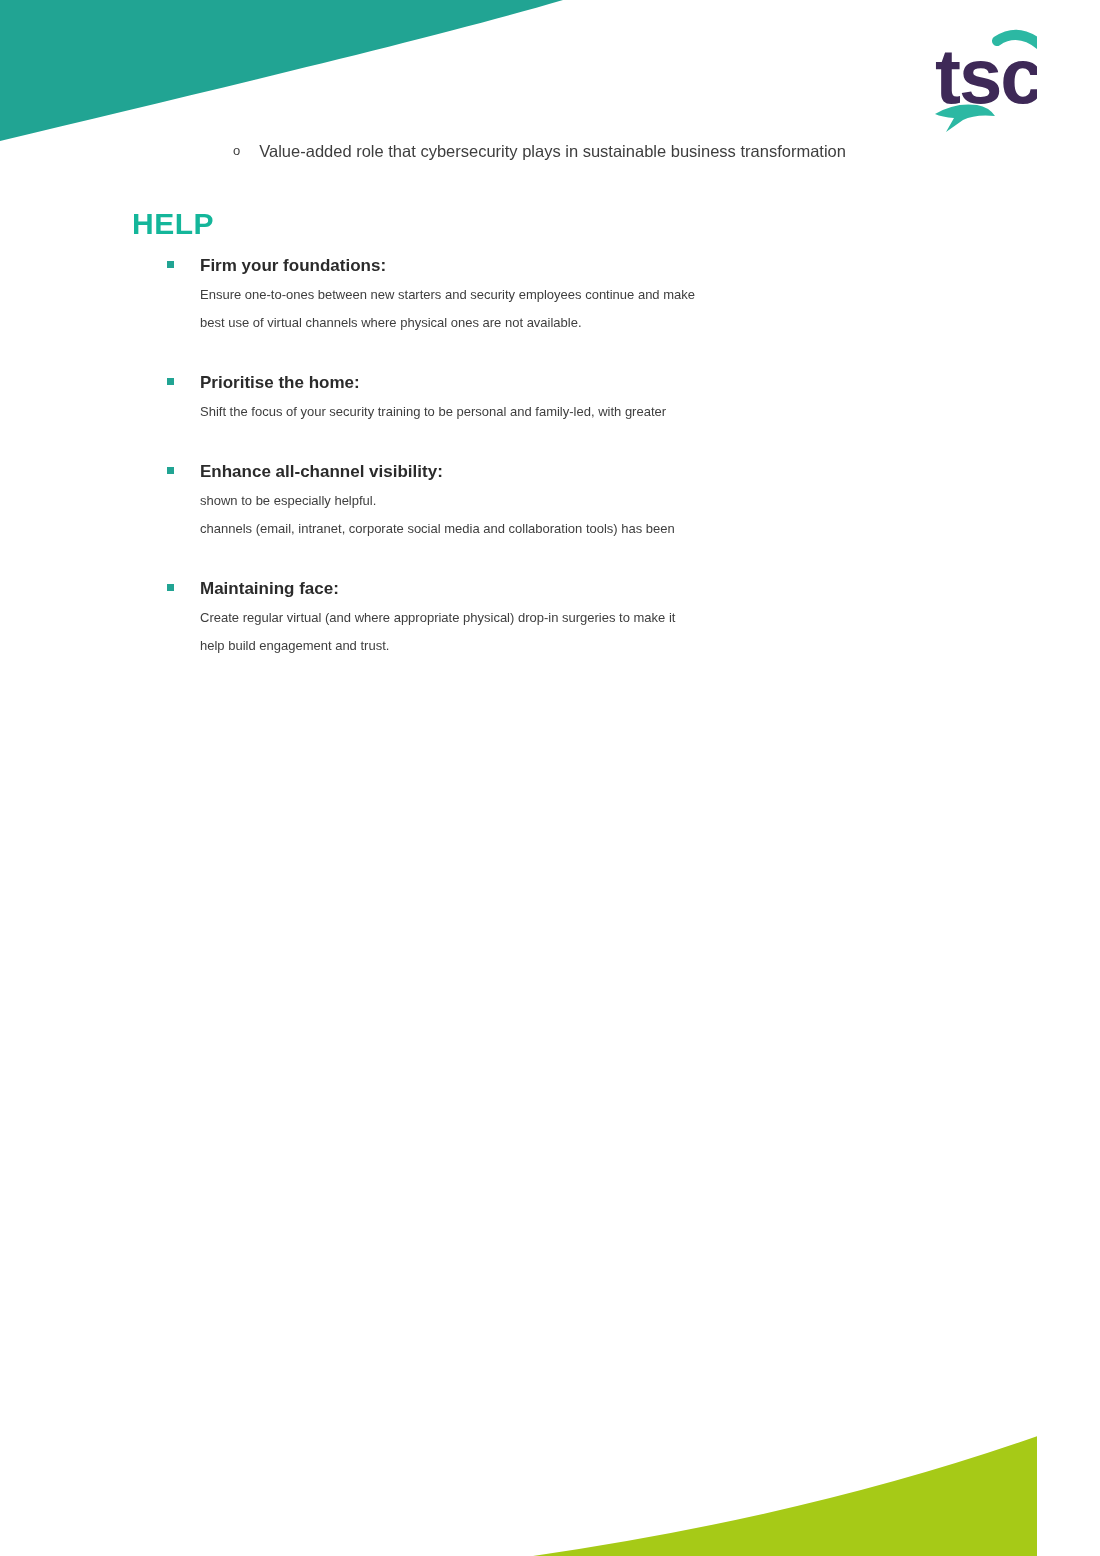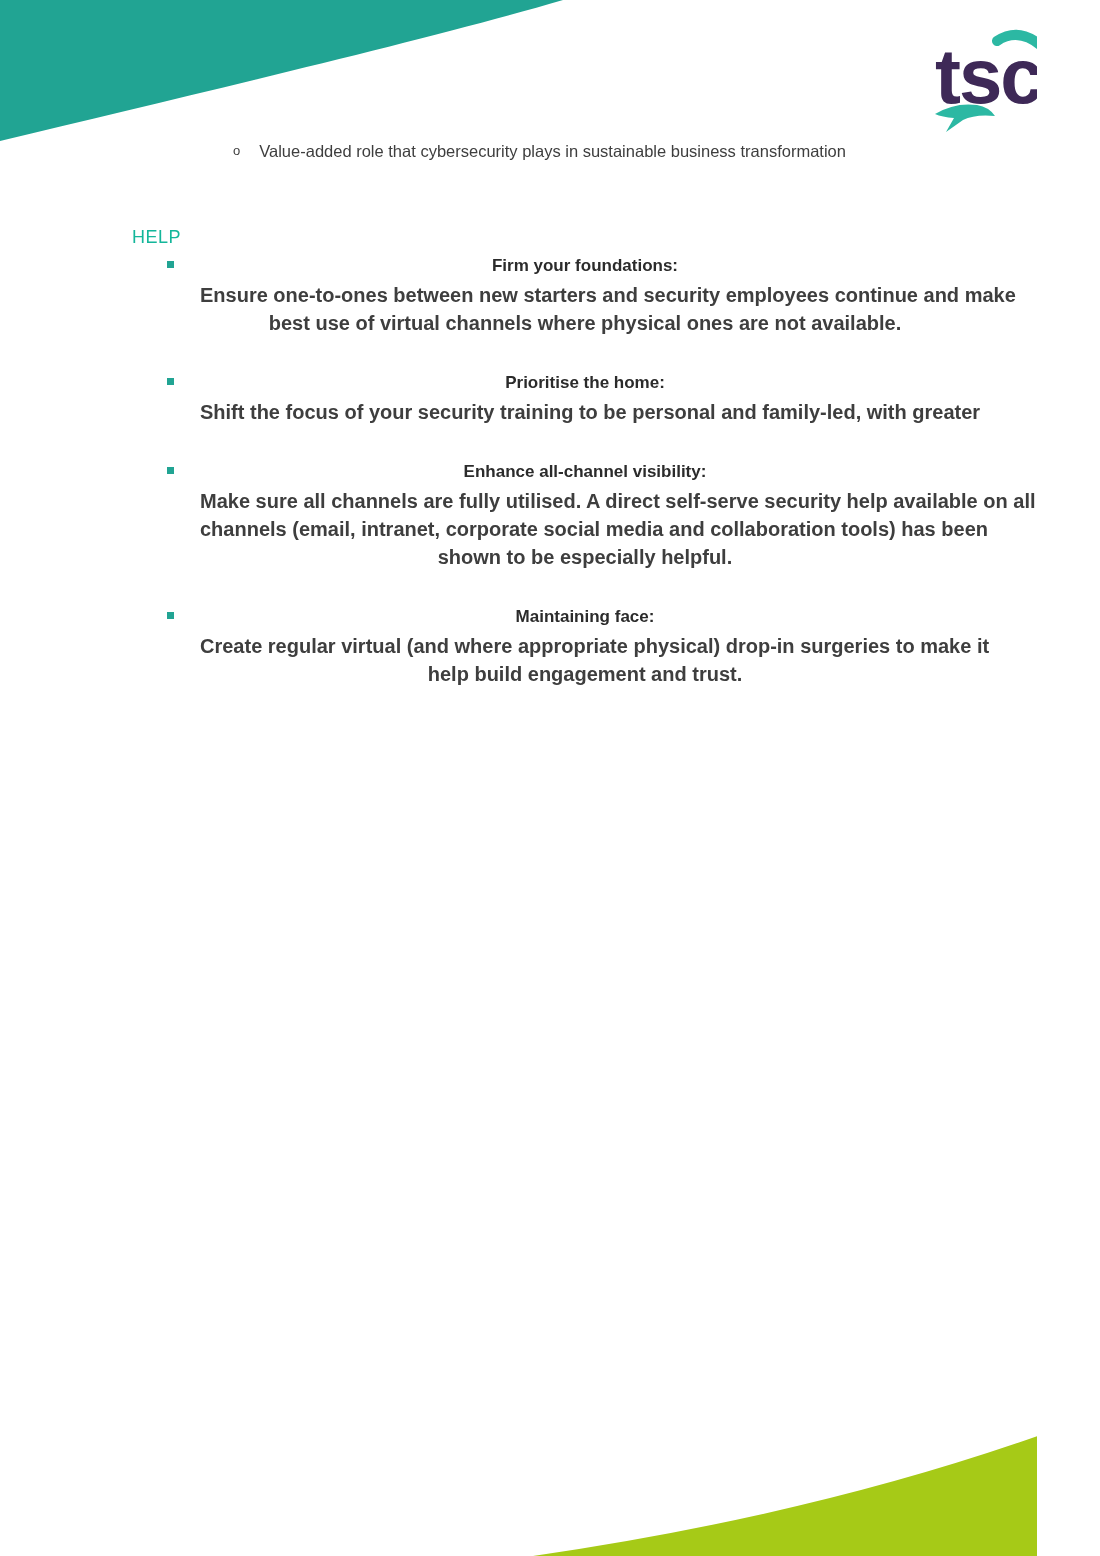--- a/index.html
+++ b/index.html
@@ -35,42 +35,40 @@
     position: absolute; left: 233px; top: 140px;
     display: flex; align-items: flex-start;
     color: var(--text, #3E3E3E); font-size: 16.5px; line-height: 22px;
     white-space: nowrap;
   }
   .sub-bullet .marker { font-size: 13px; line-height: 22px; margin-right: 19px; }
 
   
   .help-heading {
     position: absolute; left: 132px; top: 207px;
-    font-size: 18px; font-weight: normal; letter-spacing: 0.5px;
+    font-size: 30px; font-weight: bold; letter-spacing: 0.5px;
     color: var(--help-teal, #14B69A);
-    margin-top: 20px;
   }
 
   
   .help-list { position: absolute; left: 200px; top: 251px; width: 770px; }
-  .list-item { position: relative; margin-bottom: 31px; text-align: center; }
+  .list-item { position: relative; margin-bottom: 31px; }
   .sq-bullet {
     position: absolute; left: -33px; top: 10px;
     width: 7px; height: 7px;
     background: var(--teal, #21A493);
   }
   .item-title {
     font-size: 17px; font-weight: bold; line-height: 30px;
     color: var(--title-text, #2B2B2B);
   }
   .item-line {
-    font-size: 20px; line-height: 28px;
+    font-size: 13px; line-height: 28px;
     color: var(--text, #3E3E3E);
     white-space: nowrap;
-    font-weight: bold;
   }
 </style>
 </head>
 <body>
 
 <div class="page">
 
   <svg class="top-swoosh" width="580" height="150" viewBox="0 0 580 150">
     <path d="M0,0 H563 C420,42 185,96 0,141 Z"></path>
   </svg>
@@ -100,23 +98,22 @@
 
     <div class="list-item">
       <span class="sq-bullet"></span>
       <div class="item-title">Prioritise the home:</div>
       <div class="item-line">Shift the focus of your security training to be personal and family-led, with greater</div>
     </div>
 
     <div class="list-item">
       <span class="sq-bullet"></span>
       <div class="item-title">Enhance all-channel visibility:</div>
-      <div class="item-line">Make sure all channels are fully utilised. A direct self-serve security help available on all</div>
+      <div class="item-line">shown to be especially helpful.</div>
       <div class="item-line">channels (email, intranet, corporate social media and collaboration tools) has been</div>
-      <div class="item-line">shown to be especially helpful.</div>
     </div>
 
     <div class="list-item">
       <span class="sq-bullet"></span>
       <div class="item-title">Maintaining face:</div>
       <div class="item-line">Create regular virtual (and where appropriate physical) drop-in surgeries to make it</div>
       <div class="item-line">help build engagement and trust.</div>
     </div>
 
 

